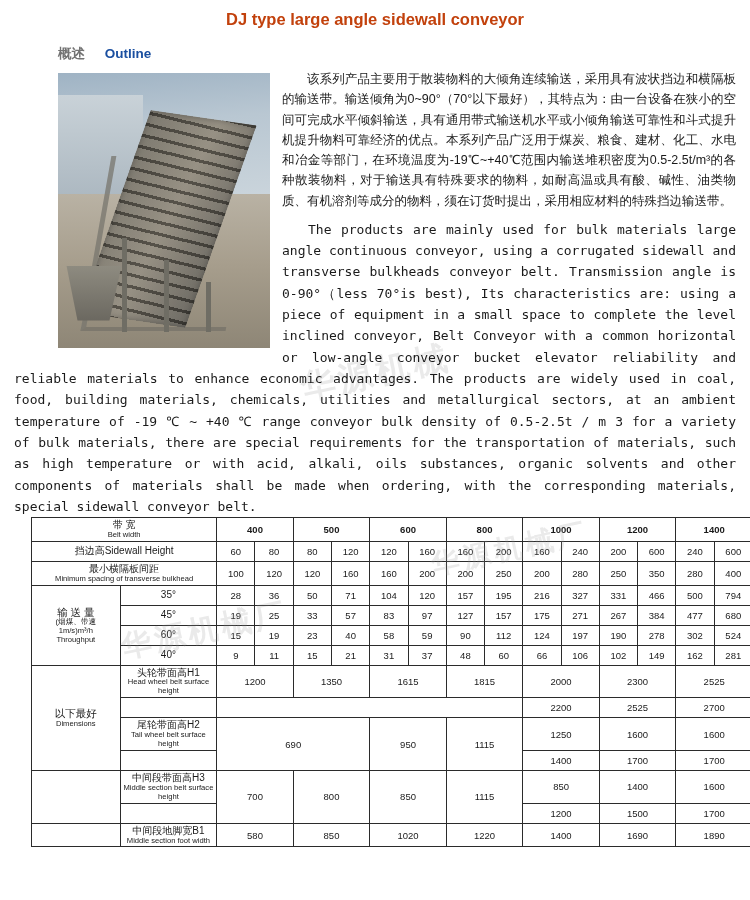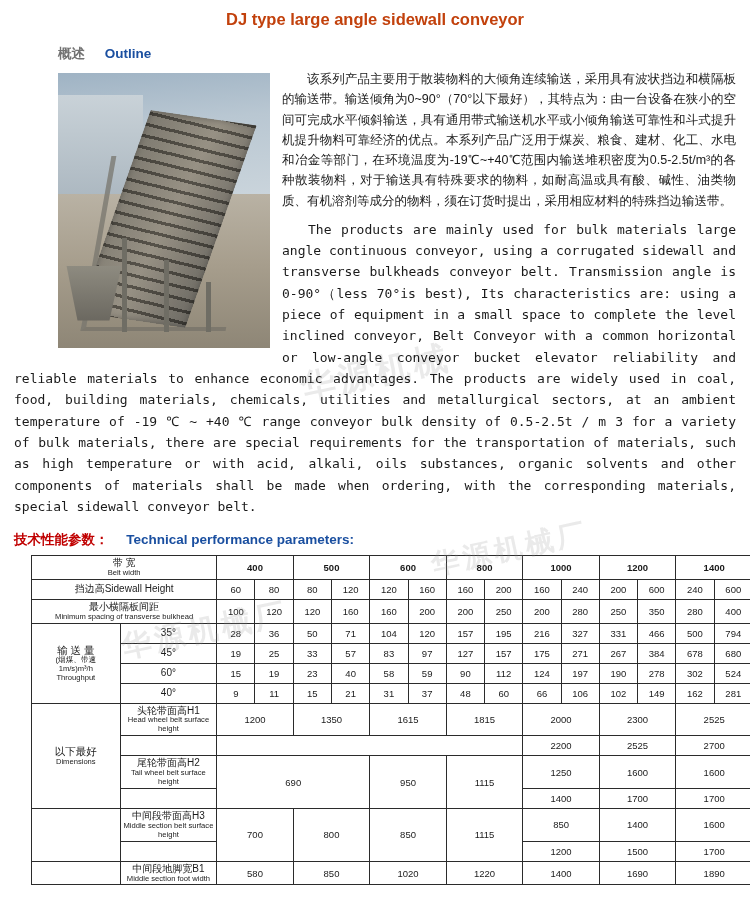--- a/index.html
+++ b/index.html
@@ -180,24 +180,20 @@
       <div class="frame"></div>
       <div class="post p1"></div>
       <div class="post p2"></div>
       <div class="post p3"></div>
       <div class="hopper"></div>
     </div>
     <div class="para cn">该系列产品主要用于散装物料的大倾角连续输送，采用具有波状挡边和横隔板的输送带。输送倾角为0~90°（70°以下最好），其特点为：由一台设备在狭小的空间可完成水平倾斜输送，具有通用带式输送机水平或小倾角输送可靠性和斗式提升机提升物料可靠经济的优点。本系列产品广泛用于煤炭、粮食、建材、化工、水电和冶金等部门，在环境温度为-19℃~+40℃范围内输送堆积密度为0.5-2.5t/m³的各种散装物料，对于输送具有特殊要求的物料，如耐高温或具有酸、碱性、油类物质、有机溶剂等成分的物料，须在订货时提出，采用相应材料的特殊挡边输送带。</div>
     <div class="para en">The products are mainly used for bulk materials large angle continuous conveyor, using a corrugated sidewall and transverse bulkheads conveyor belt. Transmission angle is 0-90°（less 70°is best), Its characteristics are: using a piece of equipment in a small space to complete the level inclined conveyor, Belt Conveyor with a common horizontal or low-angle conveyor bucket elevator reliability and reliable materials to enhance economic advantages. The products are widely used in coal, food, building materials, chemicals, utilities and metallurgical sectors, at an ambient temperature of -19 ℃ ~ +40 ℃ range conveyor bulk density of 0.5-2.5t / m 3 for a variety of bulk materials, there are special requirements for the transportation of materials, such as high temperature or with acid, alkali, oils substances, organic solvents and other components of materials shall be made when ordering, with the corresponding materials, special sidewall conveyor belt.</div>
   </div>
 
-  <div class="param-head">
-    <span class="cn">技术性能参数：</span>
-    <span class="en">Technical performance parameters:</span>
-  </div>
 
   <table class="spec">
     <colgroup>
       <col style="width:88px">
         <col style="width:96px">
       <col style="width:38px">
         <col style="width:38px">
       <col style="width:38px">
         <col style="width:38px">
       <col style="width:38px">
@@ -298,21 +294,21 @@
         <td>33</td>
         <td>57</td>
         <td>83</td>
         <td>97</td>
         <td>127</td>
         <td>157</td>
         <td>175</td>
         <td>271</td>
         <td>267</td>
         <td>384</td>
-        <td>678</td>
+        <td>477</td>
         <td>680</td>
       </tr>
       <tr>
         <td class="ang">60°</td>
         <td>15</td>
         <td>19</td>
         <td>23</td>
         <td>40</td>
         <td>58</td>
         <td>59</td>

